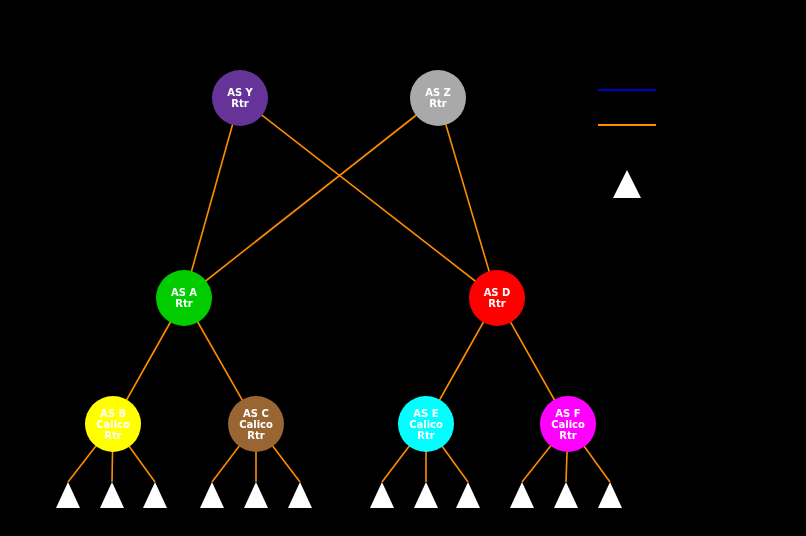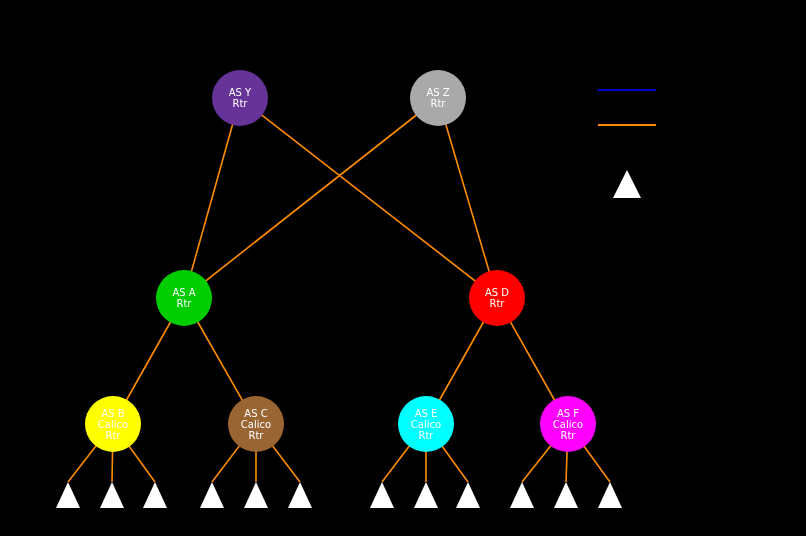--- a/index.html
+++ b/index.html
@@ -7,20 +7,21 @@
     padding: 0;
     background: #000000;
   }
   .stage {
     position: relative;
     width: 806px;
     height: 536px;
     background: #000000;
     overflow: hidden;
     font-family: "DejaVu Sans", sans-serif;
+    font-weight: bold;
   }
   svg {
     display: block;
   }
   svg text {
     font-family: "DejaVu Sans", sans-serif;
   }
 </style>
 </head>
 <body>

